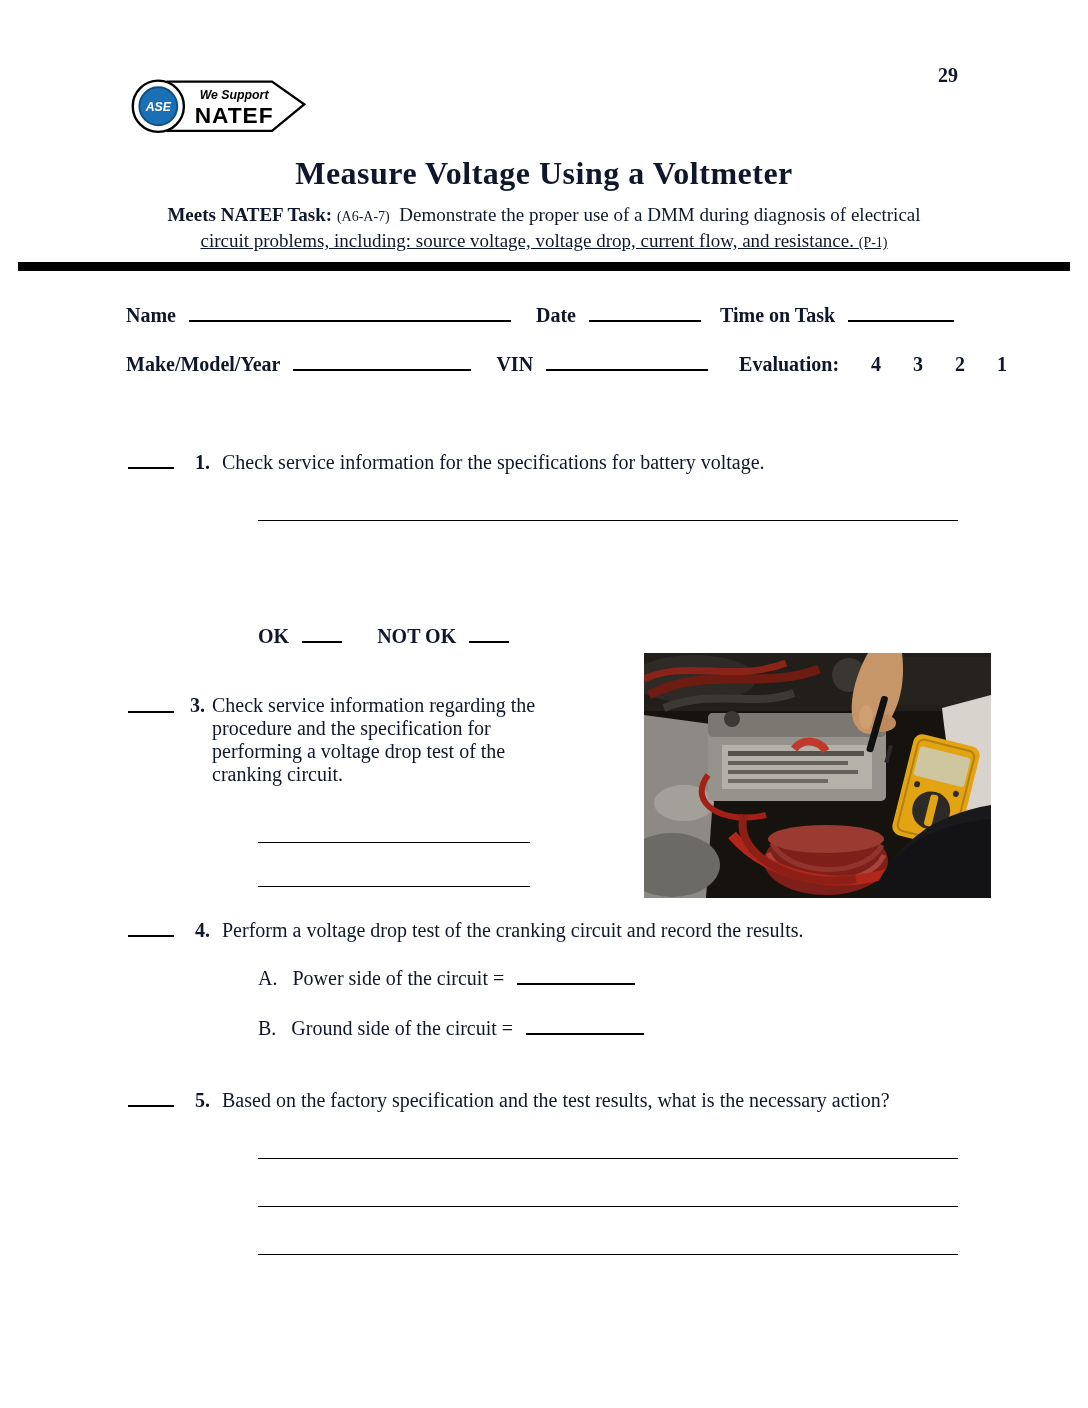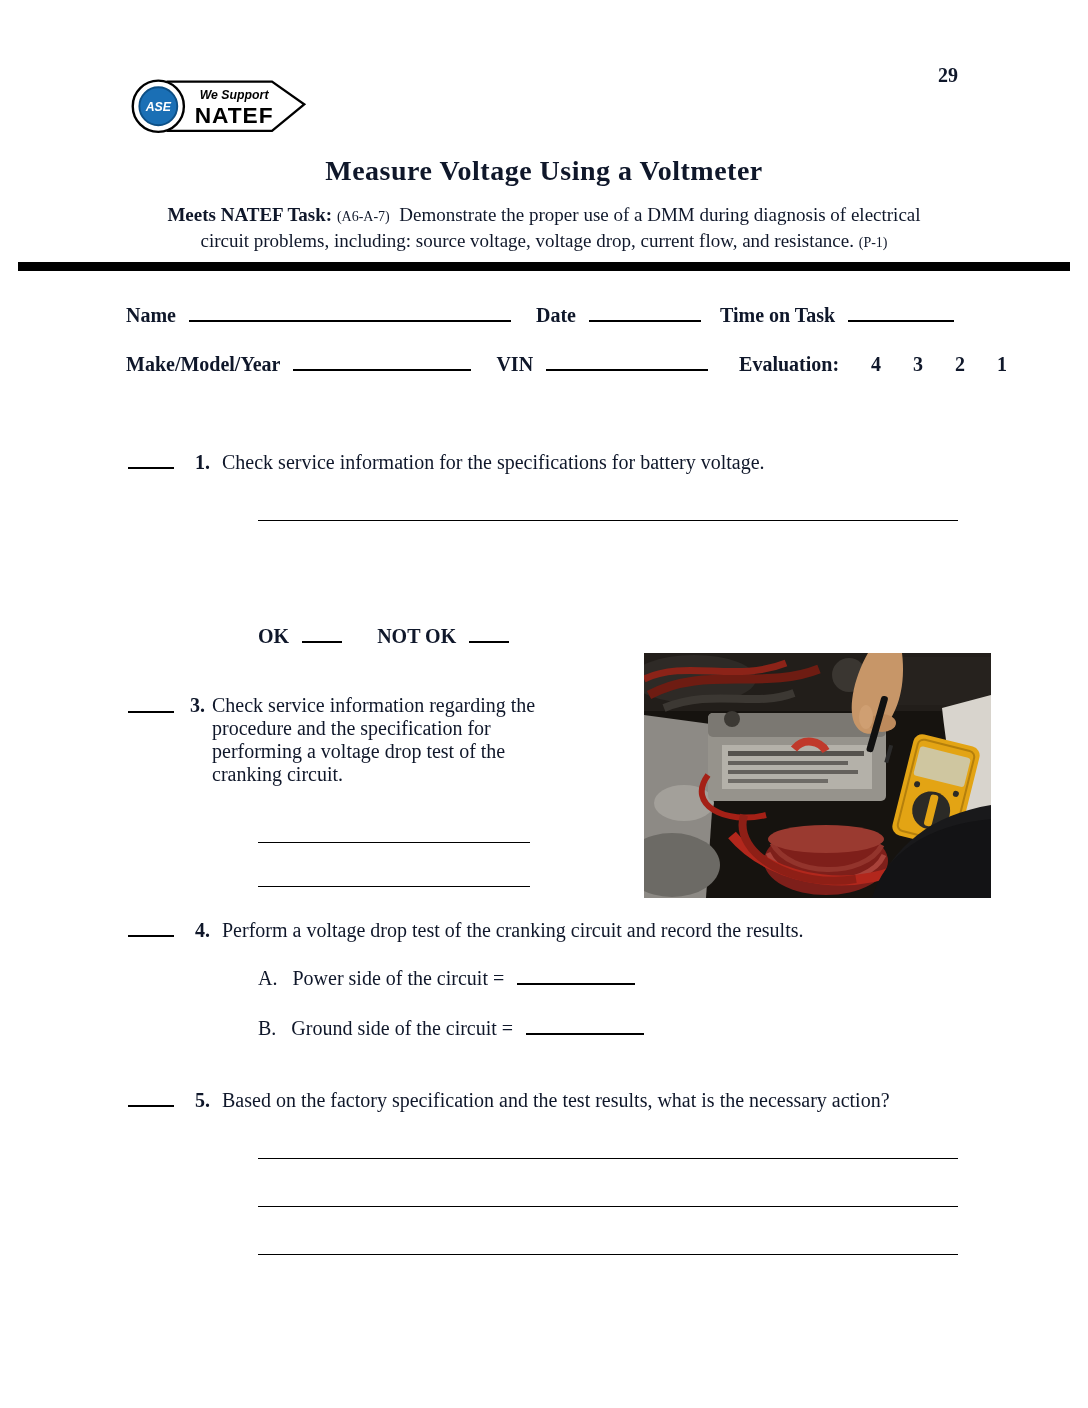--- a/index.html
+++ b/index.html
@@ -13,21 +13,21 @@
     font-family: "Liberation Serif", serif;
     color: #0f172a;
     overflow: hidden;
   }
   .abs { position: absolute; }
   .b { font-weight: bold; }
   .center { left: 0; width: 1088px; text-align: center; }
 
   .page-number { font-size: 20px; font-weight: bold; }
 
-  .title { font-size: 28px; font-weight: bold; letter-spacing: 0.5px; }
+  .title { font-size: 32px; font-weight: bold; letter-spacing: 0.5px; }
   .subtitle { font-size: 19px; }
   .subtitle .code { font-size: 14px; }
 
   .rule { background: #000; height: 9px; }
 
   .blank {
     display: inline-block;
     border-bottom: 2px solid #000;
     height: 19px;
     vertical-align: baseline;
@@ -94,21 +94,21 @@
   </div>
 
   <div class="abs center title" style="top:155px;">Measure Voltage Using a Voltmeter</div>
 
   <div class="abs center subtitle" style="top:204px;">
     <span class="b">Meets NATEF Task:</span>
     <span class="code">(A6-A-7)</span>&nbsp;
     <span>Demonstrate the proper use of a DMM during diagnosis of electrical</span>
   </div>
 
-  <div class="abs center subtitle" style="top:230px;">
+  <div class="abs center subtitle" style="top:230px;text-decoration:underline;">
     <span>circuit problems, including: source voltage, voltage drop, current flow, and resistance.</span>
     <span class="code">(P-1)</span>
   </div>
 
   <div class="abs rule" style="top:262px; left:18px; width:1052px;"></div>
 
   <div class="abs form-row" style="top:303px; left:126px;">
     <span class="lbl">Name</span>
     <span class="blank" style="width:322px; margin-left:8px;"></span>
     <span class="lbl" style="margin-left:20px;">Date</span>

